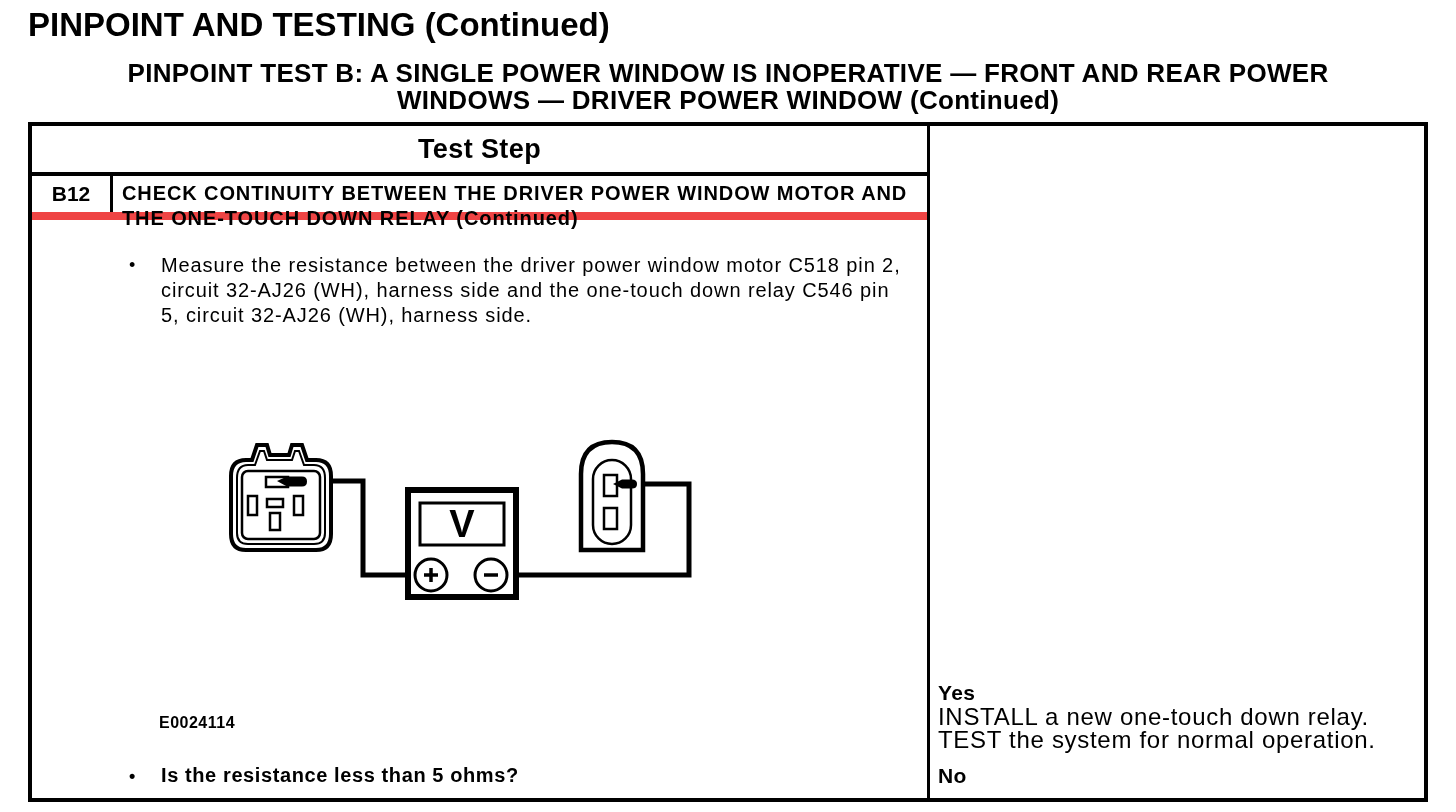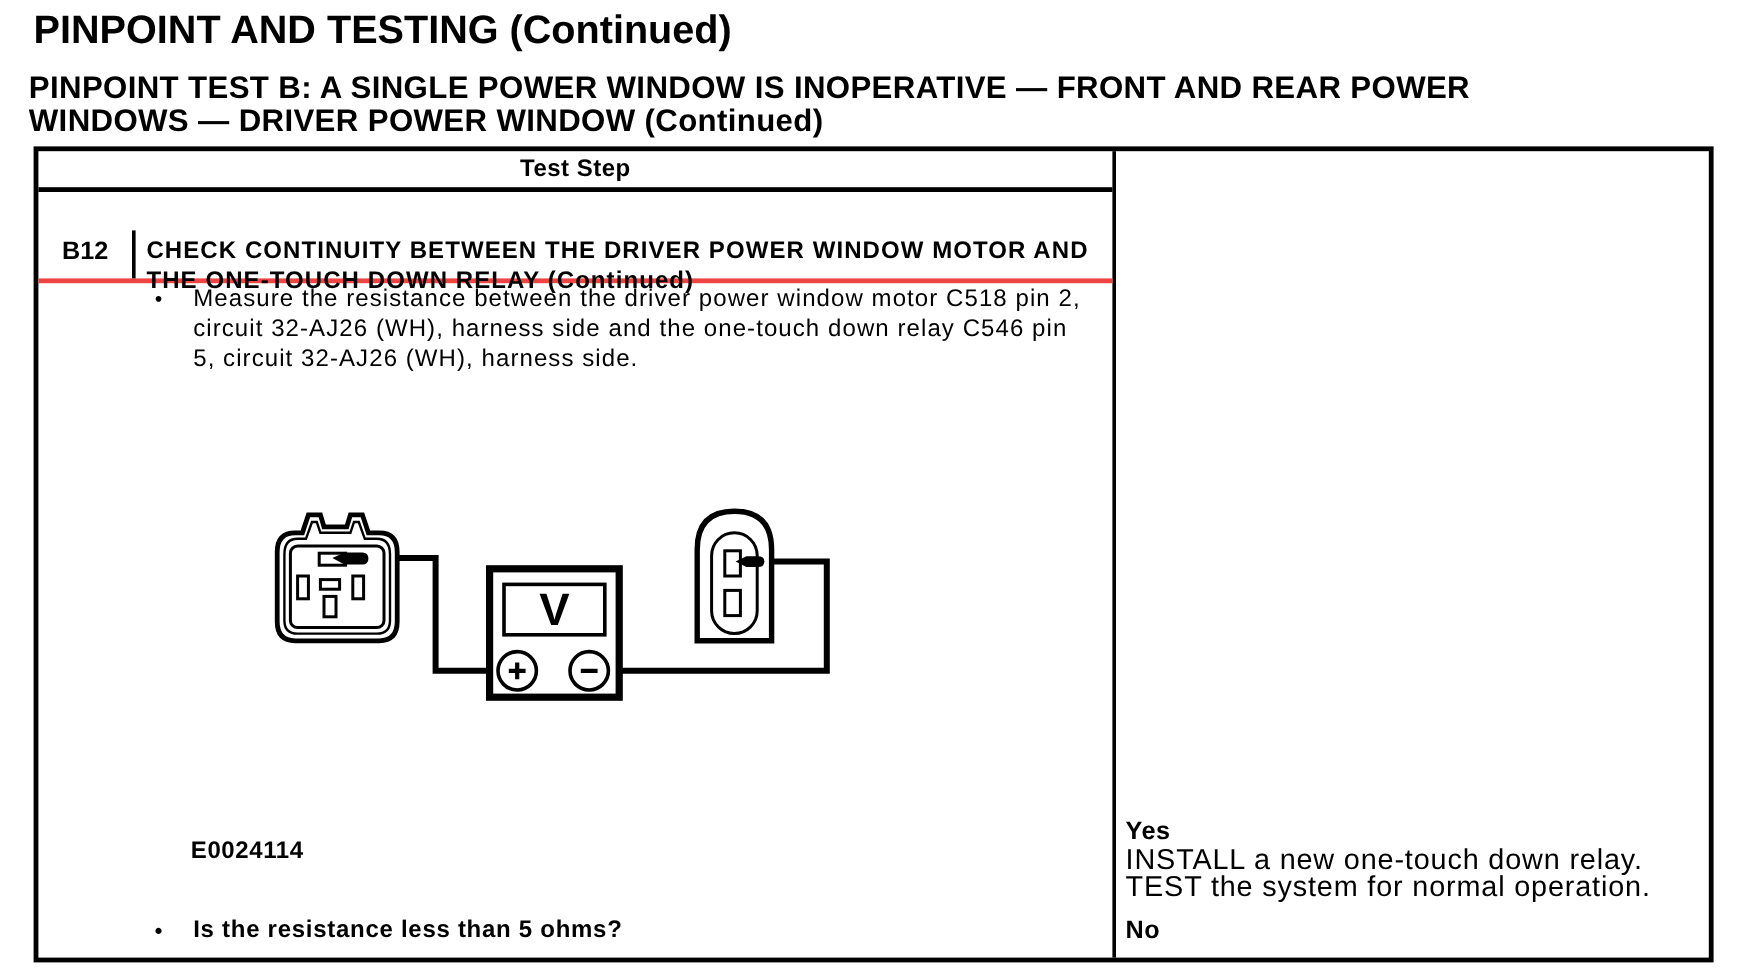--- a/index.html
+++ b/index.html
@@ -22,61 +22,59 @@
     font-weight: bold;
     letter-spacing: 0px;
     white-space: nowrap;
   }
 
   .subtitle {
     position: absolute;
     left: 0;
     top: 60px;
     width: 1456px;
-    text-align: left;
+    text-align: center;
     font-size: 26px;
     font-weight: bold;
     line-height: 27px;
     letter-spacing: 0.3px;
-    padding-left: 24px;
   }
 
   .pinpoint-table {
     position: absolute;
     left: 28px;
     top: 122px;
     width: 1400px;
     height: 680px;
     border: 4px solid #000;
     display: grid;
     grid-template-columns: 898px 1fr;
     background: #fff;
   }
 
   .col { display: flex; flex-direction: column; min-width: 0; }
   .col.left { border-right: 3px solid #000; }
 
   .th {
-    height: 34px;
+    height: 50px;
     border-bottom: 4px solid #000;
-    font-size: 20px;
+    font-size: 27px;
     font-weight: bold;
     letter-spacing: 0.4px;
     display: flex;
     align-items: center;
     justify-content: center;
   }
 
   .cell-left { flex: 1 1 auto; position: relative; }
 
   .step-header {
     display: flex;
     height: 44px;
-    border-bottom: 4px solid #ef4444;
-    margin-top: 32px;
+    border-bottom: 8px solid #ef4444;
   }
   .step-id {
     width: 81px;
     flex: 0 0 81px;
     border-right: 3px solid #000;
     font-size: 21px;
     font-weight: bold;
     text-align: center;
     padding-top: 6px;
   }
@@ -113,21 +111,21 @@
   .diagram {
     position: absolute;
     left: 179px;
     top: 196px;
   }
 
   .figure-id {
     position: absolute;
     left: 127px;
     top: 478px;
-    font-size: 20px;
+    font-size: 16px;
     font-weight: bold;
     letter-spacing: 0.5px;
   }
 
   .question {
     position: absolute;
     left: 97px;
     bottom: 9px;
     display: flex;
     font-weight: bold;

